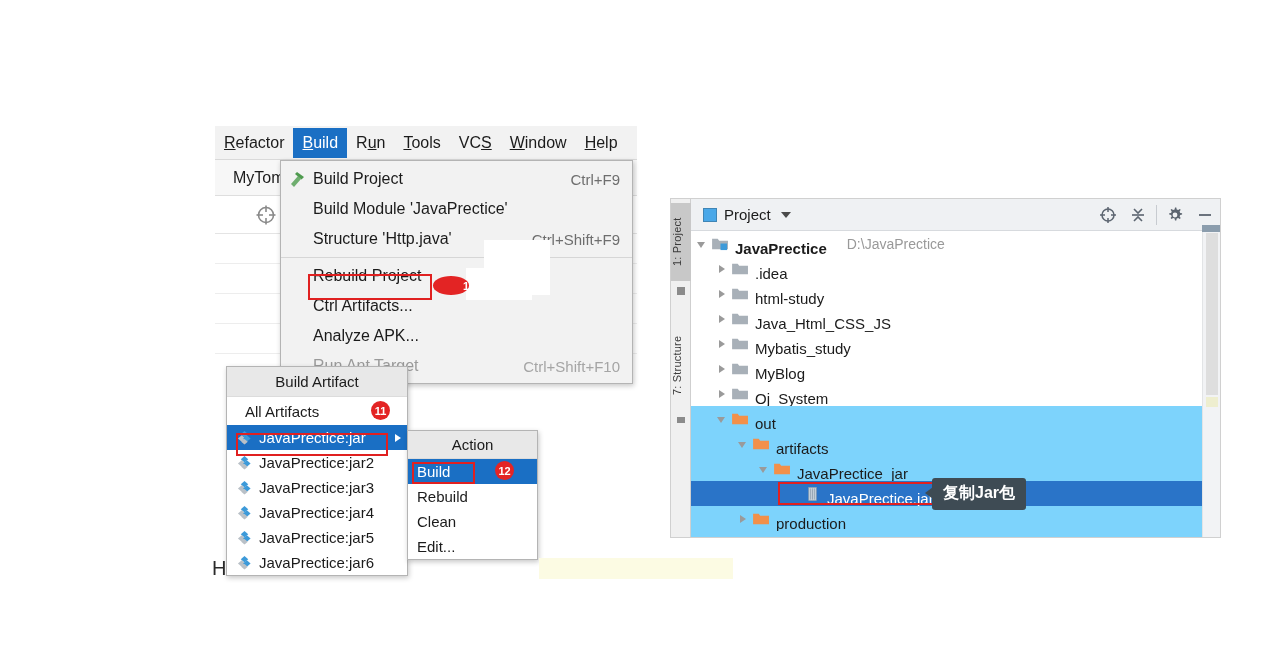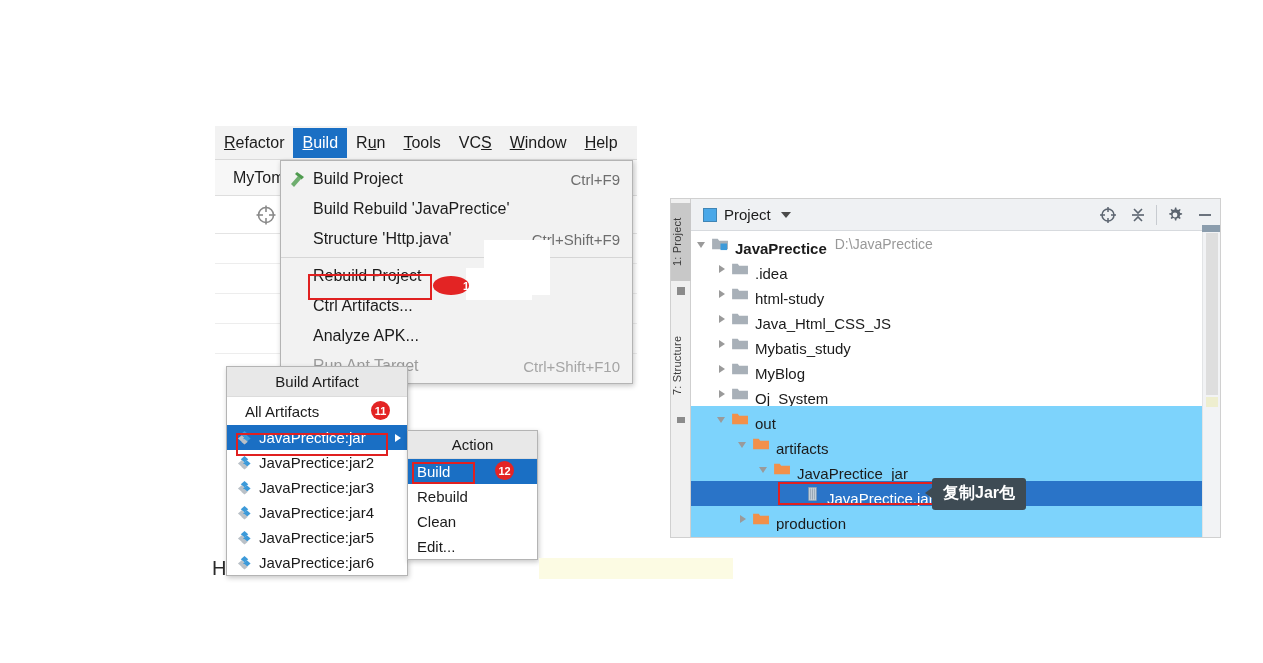--- a/index.html
+++ b/index.html
@@ -208,21 +208,21 @@
     border-top: 4px solid transparent; border-bottom: 4px solid transparent;
   }
   .tri-d {
     position: absolute; left: 2px; top: 5px;
     width: 0; height: 0; border-top: 6px solid #9a9a9a;
     border-left: 4px solid transparent; border-right: 4px solid transparent;
   }
   .fico { width: 17px; height: 14px; flex: 0 0 17px; margin-right: 6px; }
   .t-label { font-size: 15px; margin-top: 9px; }
   .t-label.bold { font-weight: bold; }
-  .t-path { font-size: 14px; color: #999999; margin-left: 8px; }
+  .t-path { font-size: 14px; color: #999999; margin-left: 20px; }
 
   .vscroll {
     position: absolute; right: 0; top: 32px; width: 18px; bottom: 0;
     background: #f2f3f5; border-left: 1px solid #e2e4e6;
   }
   .vthumb {
     position: absolute; left: 3px; top: 2px; width: 12px; height: 162px;
     background: #dedede;
   }
   .vthumb2 {
@@ -303,21 +303,21 @@
   <div class="build-menu">
     <div class="mi">
       <svg class="hammer" viewBox="0 0 18 18">
         <path d="M2 14 L9 6 L12 9 L5 17 Z" fill="#6fae6f"></path>
         <path d="M8 2 L15 7 L12.5 9.5 L6 4 Z" fill="#4e9a4e"></path>
       </svg>
       <span>Build Project</span>
       <span class="accel">Ctrl+F9</span>
     </div>
     <div class="mi">
-      <span>Build Rebuild 'JavaPrectice'</span>
+      <span>Build Module 'JavaPrectice'</span>
     </div>
     <div class="mi">
       <span>Structure 'Http.java'</span>
       <span class="accel">Ctrl+Shift+F9</span>
     </div>
     <div class="mi-sep"></div>
     <div class="mi">
       <span>Rebuild Project</span>
     </div>
     <div class="mi">

